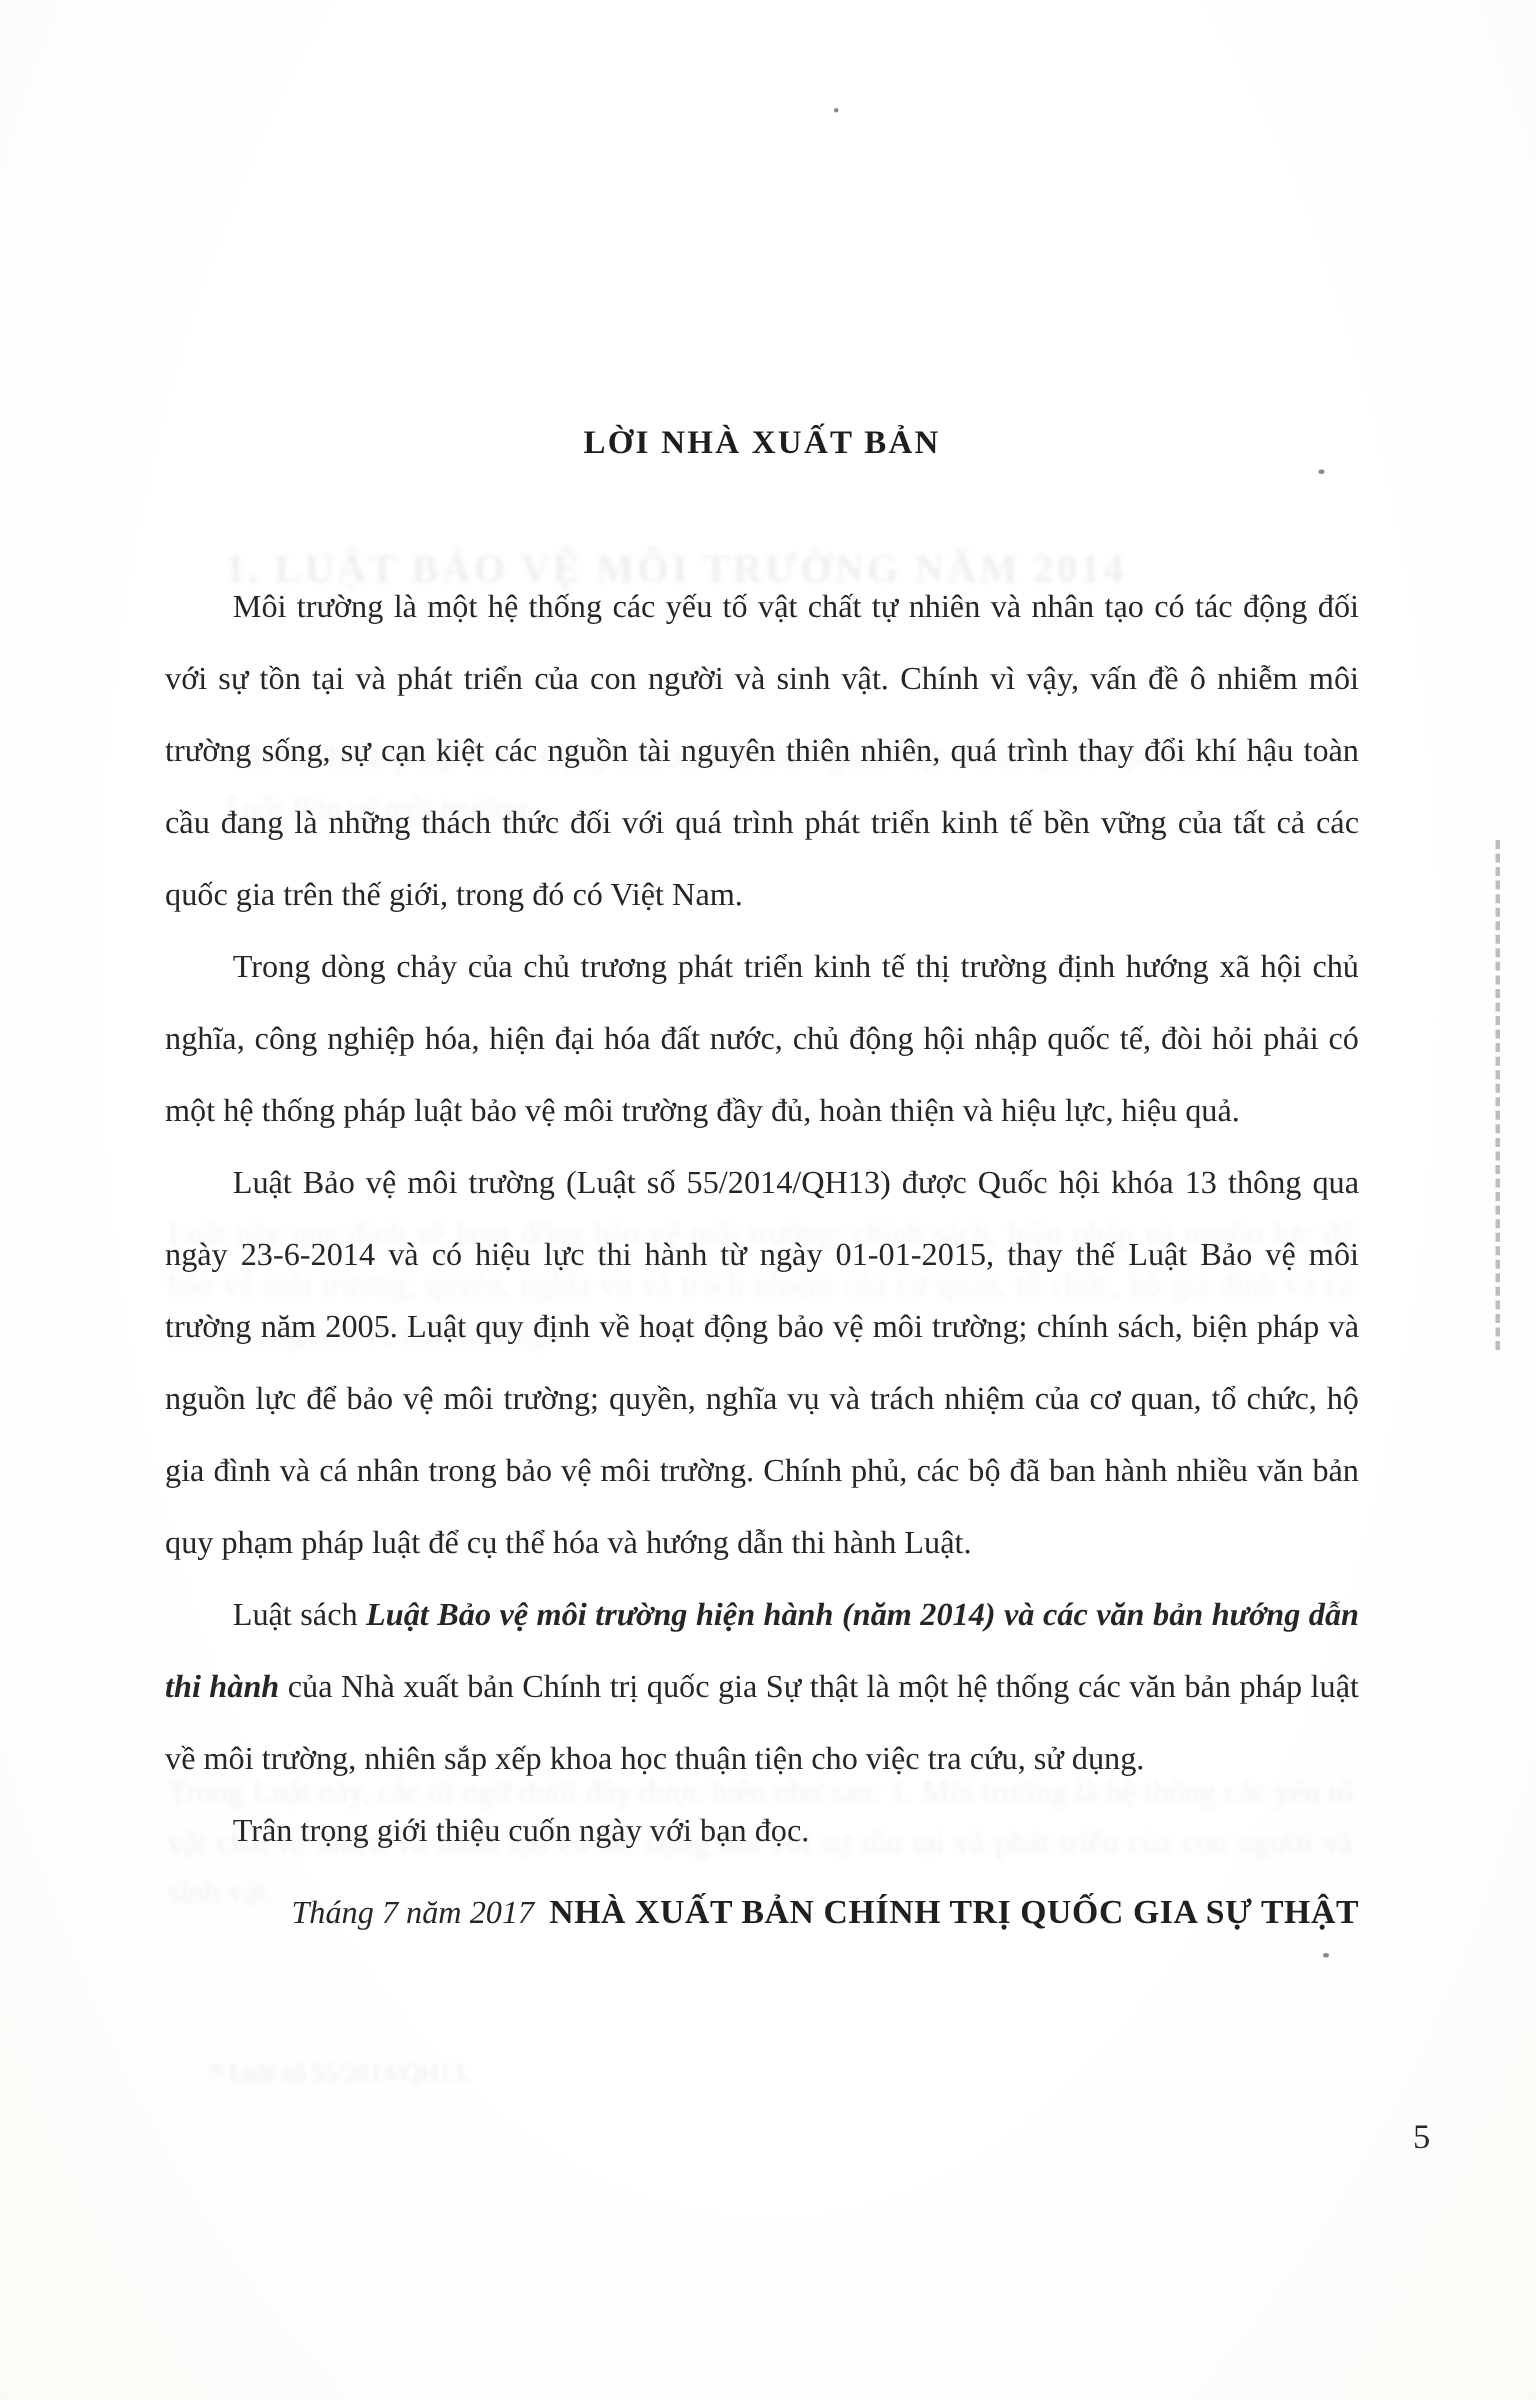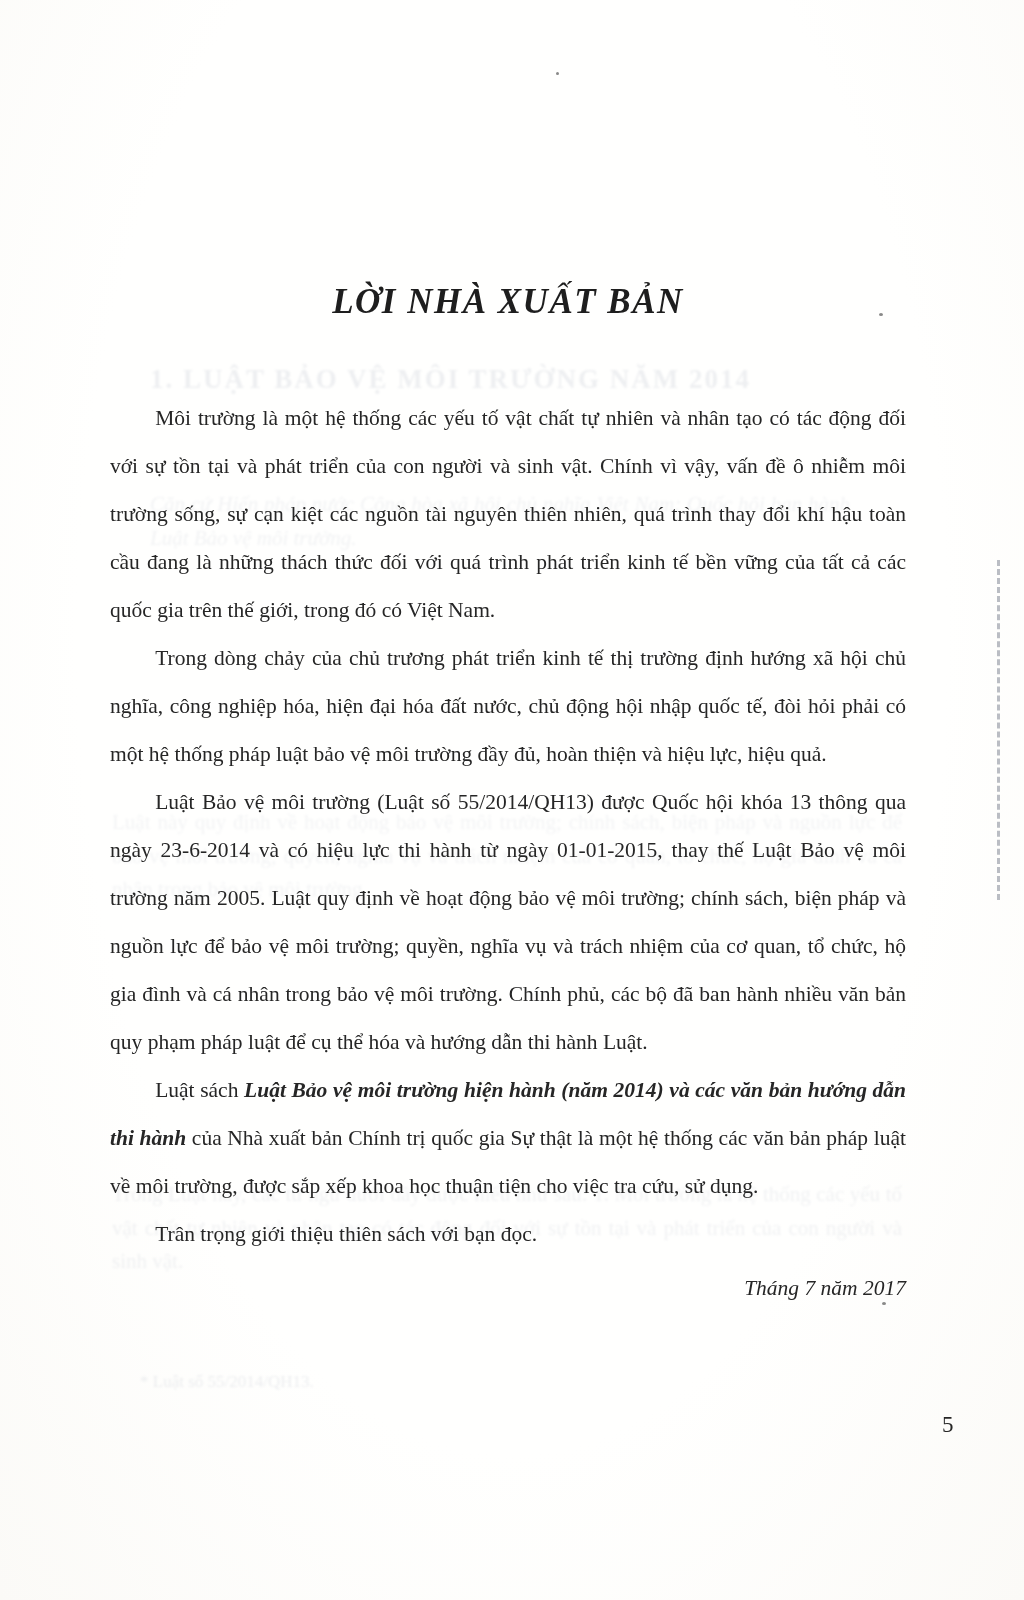--- a/index.html
+++ b/index.html
@@ -56,25 +56,24 @@
   .speck-3 { width: 4px; height: 3px; top: 1302px; left: 882px; }
   
   .content {
     position: relative;
     z-index: 3;
     padding: 0 118px 0 110px;
   }
   .title {
     margin-top: 282px;
     text-align: center;
-    font-size: 35px;
+    font-size: 22px;
     font-weight: bold;
     letter-spacing: 1.5px;
     color: #1e1e1e;
-    font-style: italic;
   }
   .body-text {
     margin-top: 72px;
     font-size: 21.5px;
     line-height: 48px;
     text-align: justify;
     color: #262626;
   }
   .para { text-indent: 2.1em; }
   .para .bi { font-weight: bold; font-style: italic; }
@@ -127,23 +126,24 @@
   <div class="speck speck-2"></div>
   <div class="speck speck-3"></div>
 
   <div class="content">
     <h1 class="title">LỜI NHÀ XUẤT BẢN</h1>
 
     <div class="body-text">
         <p class="para"><span>Môi trường là một hệ thống các yếu tố vật chất tự nhiên và nhân tạo có tác động đối với sự tồn tại và phát triển của con người và sinh vật. Chính vì vậy, vấn đề ô nhiễm môi trường sống, sự cạn kiệt các nguồn tài nguyên thiên nhiên, quá trình thay đổi khí hậu toàn cầu đang là những thách thức đối với quá trình phát triển kinh tế bền vững của tất cả các quốc gia trên thế giới, trong đó có Việt Nam.</span></p>
         <p class="para"><span>Trong dòng chảy của chủ trương phát triển kinh tế thị trường định hướng xã hội chủ nghĩa, công nghiệp hóa, hiện đại hóa đất nước, chủ động hội nhập quốc tế, đòi hỏi phải có một hệ thống pháp luật bảo vệ môi trường đầy đủ, hoàn thiện và hiệu lực, hiệu quả.</span></p>
         <p class="para"><span>Luật Bảo vệ môi trường (Luật số 55/2014/QH13) được Quốc hội khóa 13 thông qua ngày 23-6-2014 và có hiệu lực thi hành từ ngày 01-01-2015, thay thế Luật Bảo vệ môi trường năm 2005. Luật quy định về hoạt động bảo vệ môi trường; chính sách, biện pháp và nguồn lực để bảo vệ môi trường; quyền, nghĩa vụ và trách nhiệm của cơ quan, tổ chức, hộ gia đình và cá nhân trong bảo vệ môi trường. Chính phủ, các bộ đã ban hành nhiều văn bản quy phạm pháp luật để cụ thể hóa và hướng dẫn thi hành Luật.</span></p>
-        <p class="para"><span>Luật sách </span><span class="bi">Luật Bảo vệ môi trường hiện hành (năm 2014) và các văn bản hướng dẫn thi hành</span><span> của Nhà xuất bản Chính trị quốc gia Sự thật là một hệ thống các văn bản pháp luật về môi trường, được sắp xếp khoa học thuận tiện cho việc tra cứu, sử dụng.</span></p>
-        <p class="para"><span>Trân trọng giới thiệu thiên sách với bạn đọc.</span></p>
+        <p class="para"><span>Luật sách </span><span class="bi">Luật Bảo vệ môi trường hiện hành (năm 2014) và các văn bản hướng dẫn thi hành</span><span> của Nhà xuất bản Chính trị quốc gia Sự thật là một hệ thống các văn bản pháp luật về môi trường, nhiên sắp xếp khoa học thuận tiện cho việc tra cứu, sử dụng.</span></p>
+        <p class="para"><span>Trân trọng giới thiệu cuốn ngày với bạn đọc.</span></p>
       </div>
 
     <div class="signature">
       <div class="sig-date">Tháng 7 năm 2017</div>
+      <div class="sig-publisher">NHÀ XUẤT BẢN CHÍNH TRỊ QUỐC GIA SỰ THẬT</div>
     </div>
   </div>
 
   <div class="page-number">5</div>
 </div>
 
 </body></html>

